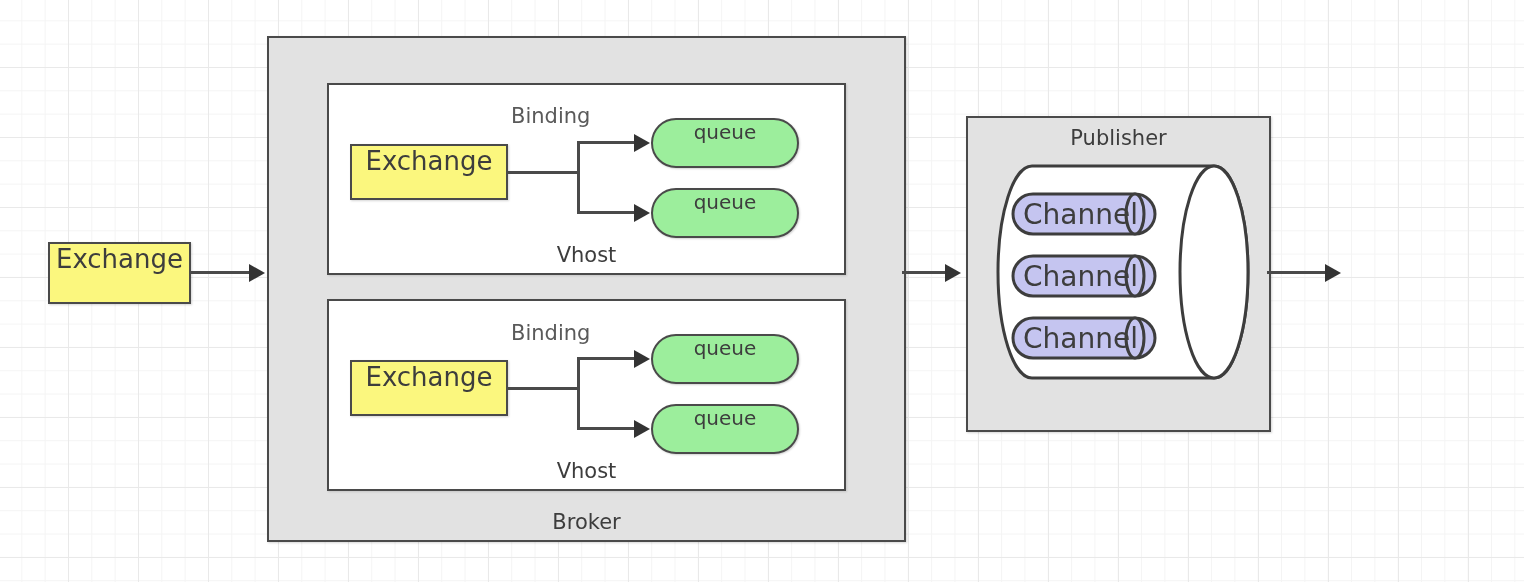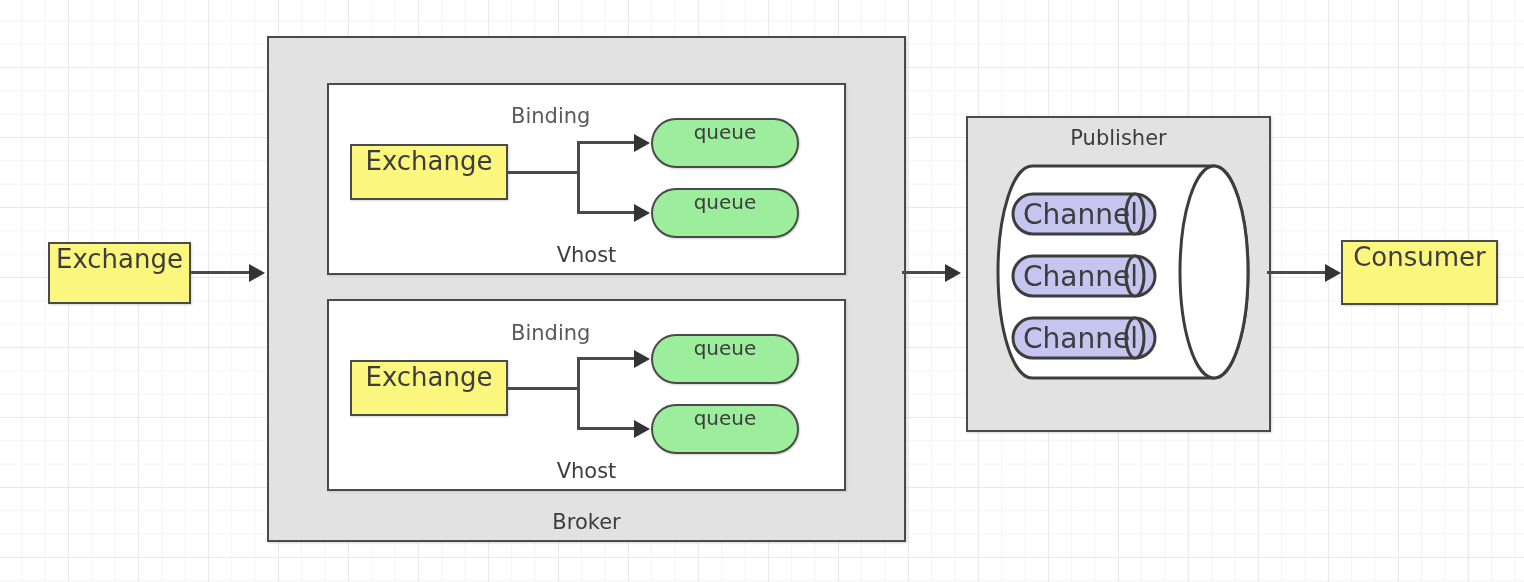--- a/index.html
+++ b/index.html
@@ -202,17 +202,14 @@
     <svg width="146" height="44" viewBox="0 0 146 44">
       <path d="M 22 2 L 124 2 A 20 20 0 0 1 124 42 L 22 42 A 20 20 0 0 1 22 2 Z" fill="#c5c5f0" stroke="#3d3d3d" stroke-width="3"></path>
       <ellipse cx="124" cy="22" rx="9" ry="20" fill="#c5c5f0" stroke="#3d3d3d" stroke-width="3"></ellipse>
     </svg>
     <span class="cyl-label" style="left:12px; top:0; height:44px;">Channel</span>
   </div>
 
   <div class="hline" style="left:1267px; top:271px; width:62px;"></div>
   <div class="arrowhead" style="left:1325px; top:264px;"></div>
 
-  <div class="node yellowbox" style="left:1341px; top:240px; width:157px; height:65px;">
-    <span>Consumer</span>
-  </div>
 
 </div>
 
 </body></html>

